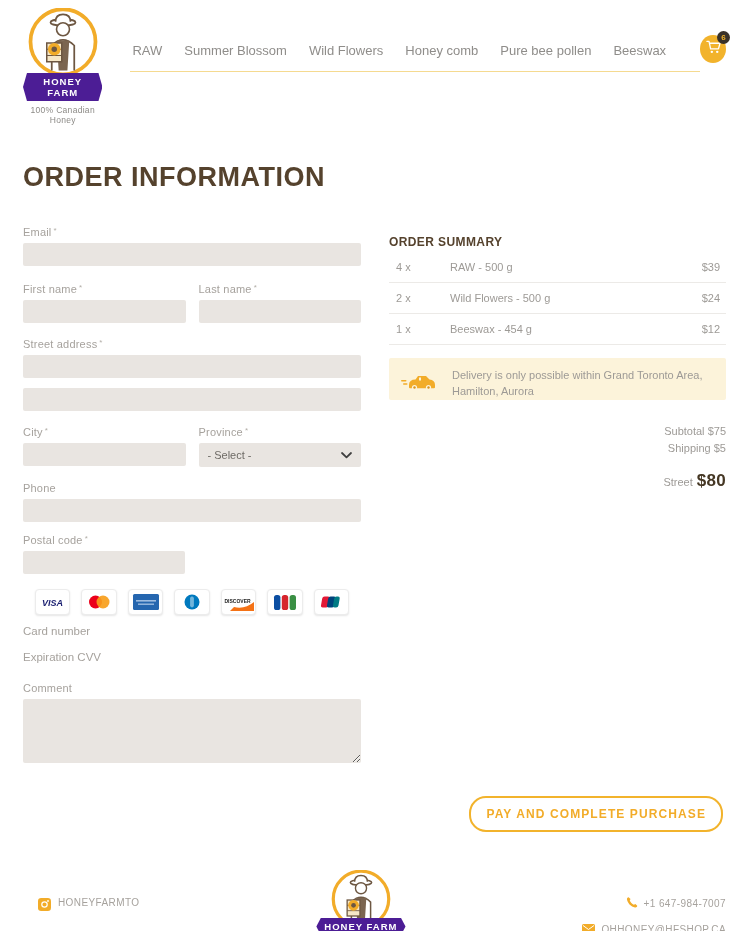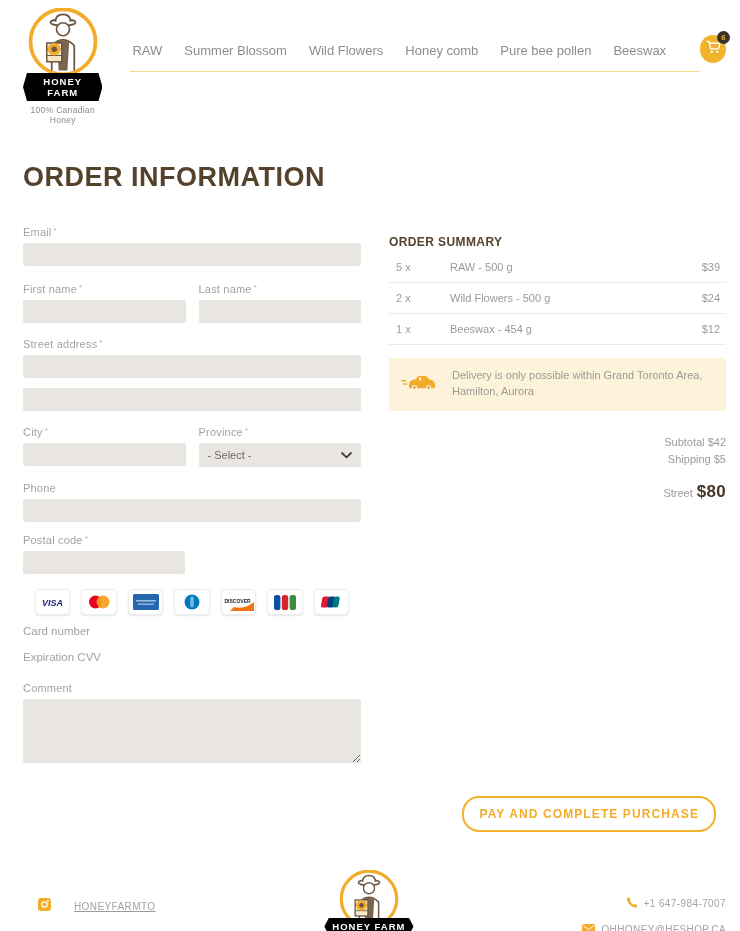--- a/index.html
+++ b/index.html
@@ -7,21 +7,21 @@
   body {
     width:740px; min-height:931px; margin:0 auto;
     font-family:"Liberation Sans", sans-serif;
     color:#9d9a96;
   }
 
   
   .header { display:flex; align-items:flex-start; padding:8px 14px 0 23px; }
   .logo-block { width:86px; text-align:center; cursor:pointer; }
   .logo-badge {
-    display:inline-block; background:#000000; color:#fff;
+    display:inline-block; background:#4c1d95; color:#fff;
     font-size:9.5px; font-weight:bold; letter-spacing:1px;
     padding:3px 8px; margin-top:-16px; position:relative;
     clip-path:polygon(5% 0,95% 0,100% 50%,95% 100%,5% 100%,0 50%);
   }
   .logo-tagline { font-size:8.5px; color:#8c8a86; margin-top:4px; letter-spacing:.3px; }
   .nav { display:flex; gap:22px; margin:35px 0 0 28px; padding:0 34px 13px 2px;
          border-bottom:1px solid #f5da90; }
   .nav-item { font-size:13px; color:#8f8d8a; cursor:pointer; white-space:nowrap; }
   .header-spacer { flex:1; }
   .cart-btn { position:relative; margin-top:27px; width:28px; height:28px; border-radius:50%;
@@ -60,36 +60,36 @@
   .t-area { width:100%; height:64px; background:#e9e5e1; border:none; border-radius:2px;
     font-family:"Liberation Sans",sans-serif; font-size:12px; color:#555; padding:6px 7px; resize:both; }
 
   
   .summary-title { font-size:12px; font-weight:bold; color:#55422d; letter-spacing:.4px; margin:9px 0 3px; }
   .sum-row { display:flex; align-items:center; padding:9px 6px 9px 7px; border-bottom:1px solid #eceae7;
     font-size:11px; color:#9d9a96; }
   .sum-qty { width:54px; }
   .sum-name { flex:1; }
   .sum-price { text-align:right; }
-  .notice { margin-top:13px; background:#fcf3da; border-radius:2px; padding:10px 14px 11px 12px;
+  .notice { margin-top:13px; background:#fcf3da; border-radius:2px; padding:10px 14px 0 12px;
     display:flex; align-items:center; gap:17px; }
   .notice-text { font-size:11px; color:#9d9a96; line-height:1.45; }
   .totals { margin-top:23px; text-align:right; font-size:11px; color:#9d9a96; line-height:1.55; }
   .total-line { margin-top:11px; }
   .total-value { font-size:17px; font-weight:bold; color:#453724; letter-spacing:.3px; margin-left:4px; }
 
   
-  .pay-row { display:flex; justify-content:flex-end; padding:29px 24px 0 0; }
+  .pay-row { display:flex; justify-content:flex-end; padding:29px 17px 0 0; }
   .pay-btn { background:#fff; border:2px solid #f2b32c; border-radius:17px; padding:9px 15px;
     font-family:"Liberation Sans",sans-serif; font-size:12px; font-weight:bold; color:#f2ac29;
     letter-spacing:1.1px; cursor:pointer; min-width:231px; }
 
   
   .footer { display:flex; align-items:flex-start; margin-top:38px; padding:0 14px 28px 38px; }
-  .f-left { margin-top:27px; display:flex; align-items:center; gap:23px; cursor:pointer;text-decoration:underline; }
+  .f-left { margin-top:27px; display:flex; gap:7px; cursor:pointer; }
   .f-text { font-size:10px; color:#a6a29d; letter-spacing:.4px; }
   .f-center { flex:1; display:flex; flex-direction:column; align-items:center; }
   .f-right { margin-top:24px; display:flex; flex-direction:column; gap:8px; align-items:flex-end; }
   .f-line { display:flex; align-items:center; gap:6px; cursor:pointer; }
 </style>
 </head>
 <body>
 
 <div class="header">
   <div class="logo-block">
@@ -247,21 +247,21 @@
     <div class="comment-grp">
       <label><span>Comment</span></label>
       <textarea class="t-area" style=""></textarea>
     </div>
   </div>
 
   <div class="col-right">
     <div class="summary-title">ORDER SUMMARY</div>
 
     <div class="sum-row">
-      <span class="sum-qty">5 x</span>
+      <span class="sum-qty">4 x</span>
       <span class="sum-name">RAW - 500 g</span>
       <span class="sum-price">$39</span>
     </div>
     <div class="sum-row">
       <span class="sum-qty">2 x</span>
       <span class="sum-name">Wild Flowers - 500 g</span>
       <span class="sum-price">$24</span>
     </div>
     <div class="sum-row">
       <span class="sum-qty">1 x</span>
@@ -279,21 +279,21 @@
           <circle cx="27.5" cy="15.5" r="2.6" fill="#fcf3da"></circle>
             <circle cx="27.5" cy="15.5" r="1.2" fill="#d9941f"></circle>
           <rect x="0" y="8" width="5.5" height="1.6" rx=".8" fill="#f2ac29"></rect>
           <rect x="2" y="11.2" width="4.5" height="1.6" rx=".8" fill="#f2ac29"></rect>
         </svg>
       </span>
       <span class="notice-text">Delivery is only possible within Grand Toronto Area, Hamilton, Aurora</span>
     </div>
 
     <div class="totals">
-      <div><span>Subtotal</span> <span>$42</span></div>
+      <div><span>Subtotal</span> <span>$75</span></div>
       <div><span>Shipping</span> <span>$5</span></div>
       <div class="total-line"><span>Street</span><span class="total-value">$80</span></div>
     </div>
   </div>
 </div>
 
 <div class="pay-row">
   <button class="pay-btn">PAY AND COMPLETE PURCHASE</button>
 </div>
 

